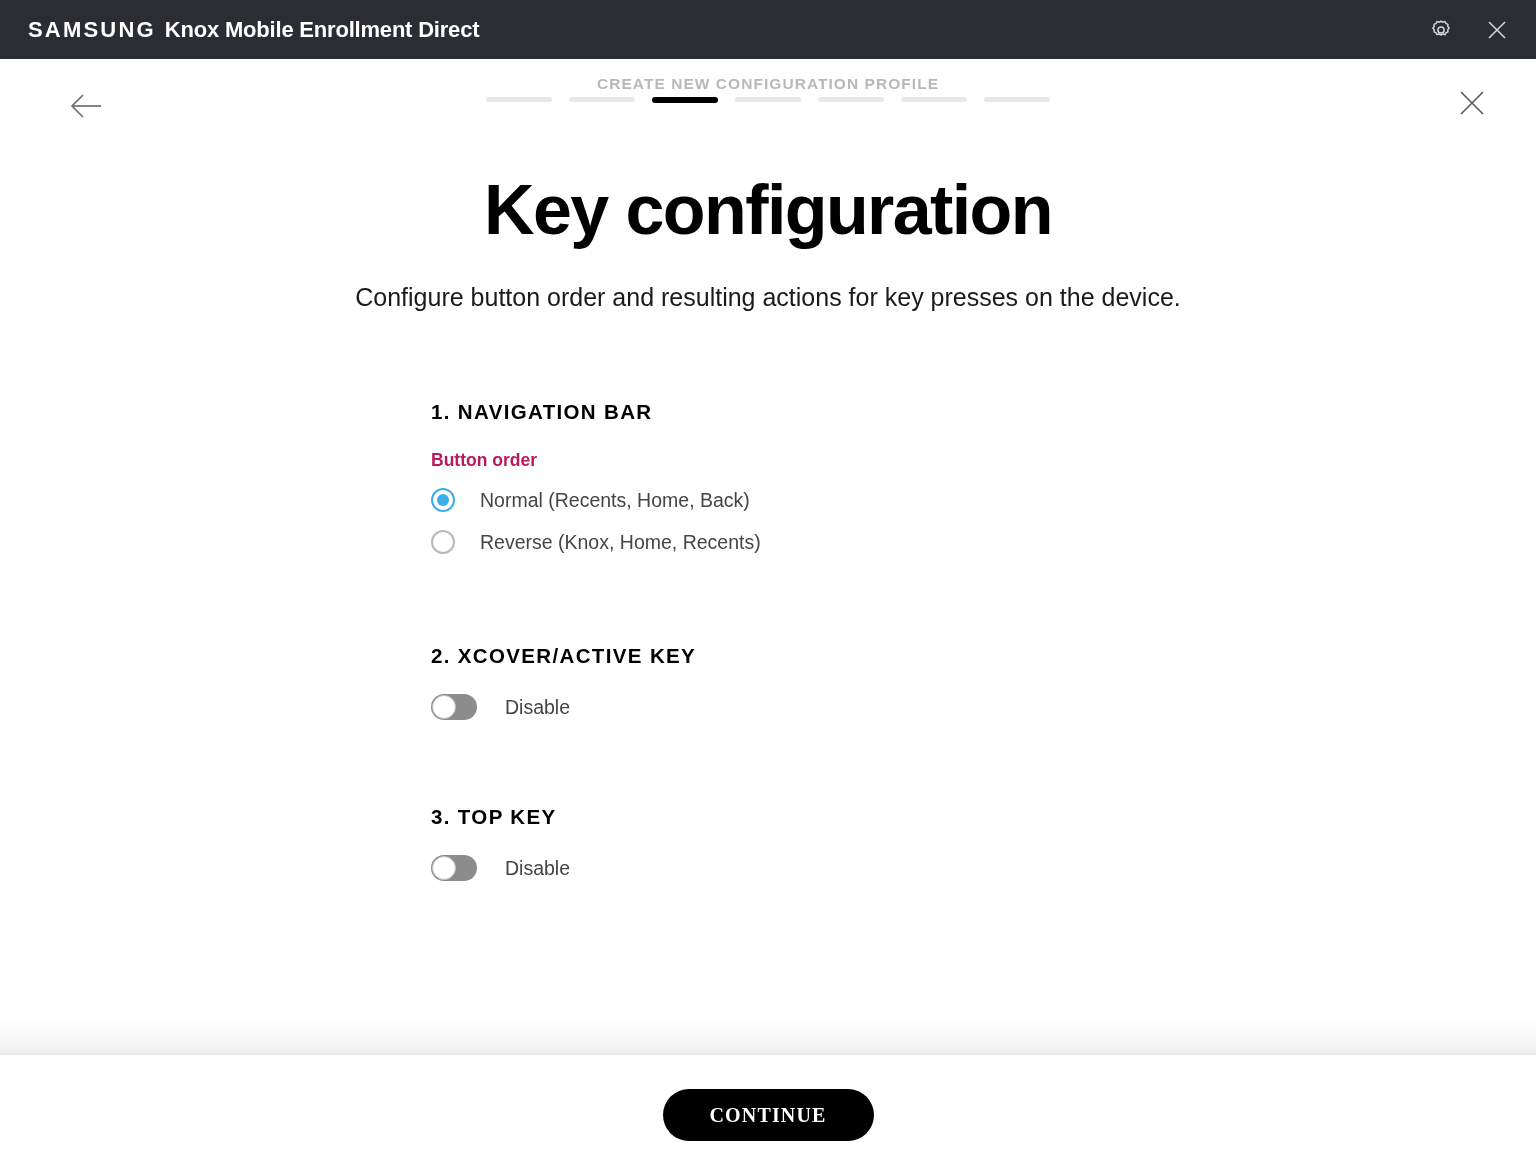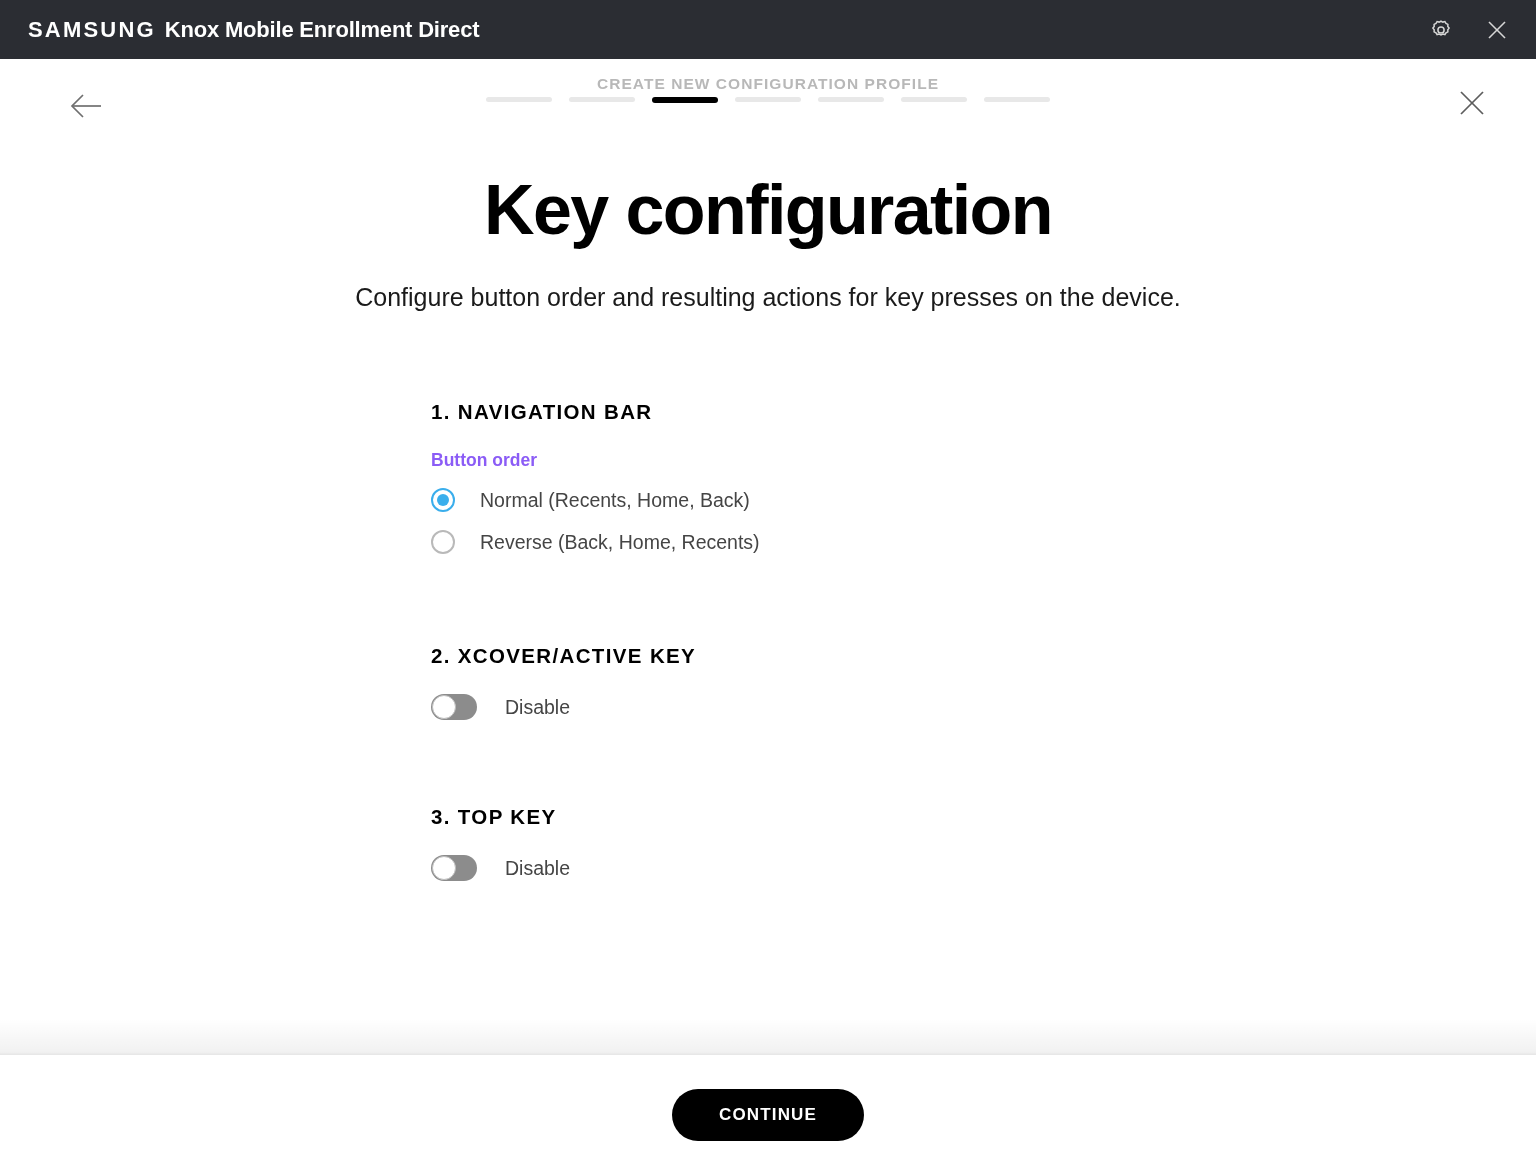--- a/index.html
+++ b/index.html
@@ -141,21 +141,21 @@
   .section-heading {
     font-size: 20.5px;
     font-weight: 700;
     letter-spacing: 1.35px;
     color: #000000;
     margin: 16px 0 26px 0;
   }
   .field-label {
     font-size: 17.5px;
     font-weight: 700;
-    color: #8b5cf6;
+    color: #be185d;
     margin: 0 0 12px 0;
   }
 
   
   .radio-row {
     display: flex;
     align-items: center;
     gap: 25px;
     height: 34px;
     cursor: pointer;
@@ -242,24 +242,24 @@
     align-items: center;
     justify-content: center;
   }
   .continue-btn {
     background: #000000;
     color: #ffffff;
     border: none;
     border-radius: 30px;
     height: 52px;
     padding: 15px 47px;
-    font-size: 17px;
+    font-size: 20px;
     font-weight: 700;
     letter-spacing: 1.15px;
-    font-family: Liberation Sans, sans-serif;
+    font-family: Liberation Serif, serif;
     cursor: pointer;
   }
 </style>
 </head>
 <body>
 
 <div class="titlebar">
   <div class="brand">
     <span class="brand-samsung">SAMSUNG</span>
     <span class="brand-app">Knox Mobile Enrollment Direct</span>
@@ -314,21 +314,21 @@
 
   <div class="section">
     <div class="section-heading">1. NAVIGATION BAR</div>
     <div class="field-label">Button order</div>
     <div class="radio-row selected">
       <span class="radio-mark"></span>
       <span class="radio-label">Normal (Recents, Home, Back)</span>
     </div>
     <div class="radio-row">
       <span class="radio-mark"></span>
-      <span class="radio-label">Reverse (Back, Home, Recents)</span>
+      <span class="radio-label">Reverse (Knox, Home, Recents)</span>
     </div>
   </div>
 
   <div class="section">
     <div class="section-heading">2. XCOVER/ACTIVE KEY</div>
     <div class="toggle-row">
       <span class="toggle">
         <span class="knob"></span>
       </span>
       <span class="toggle-label">Disable</span>

